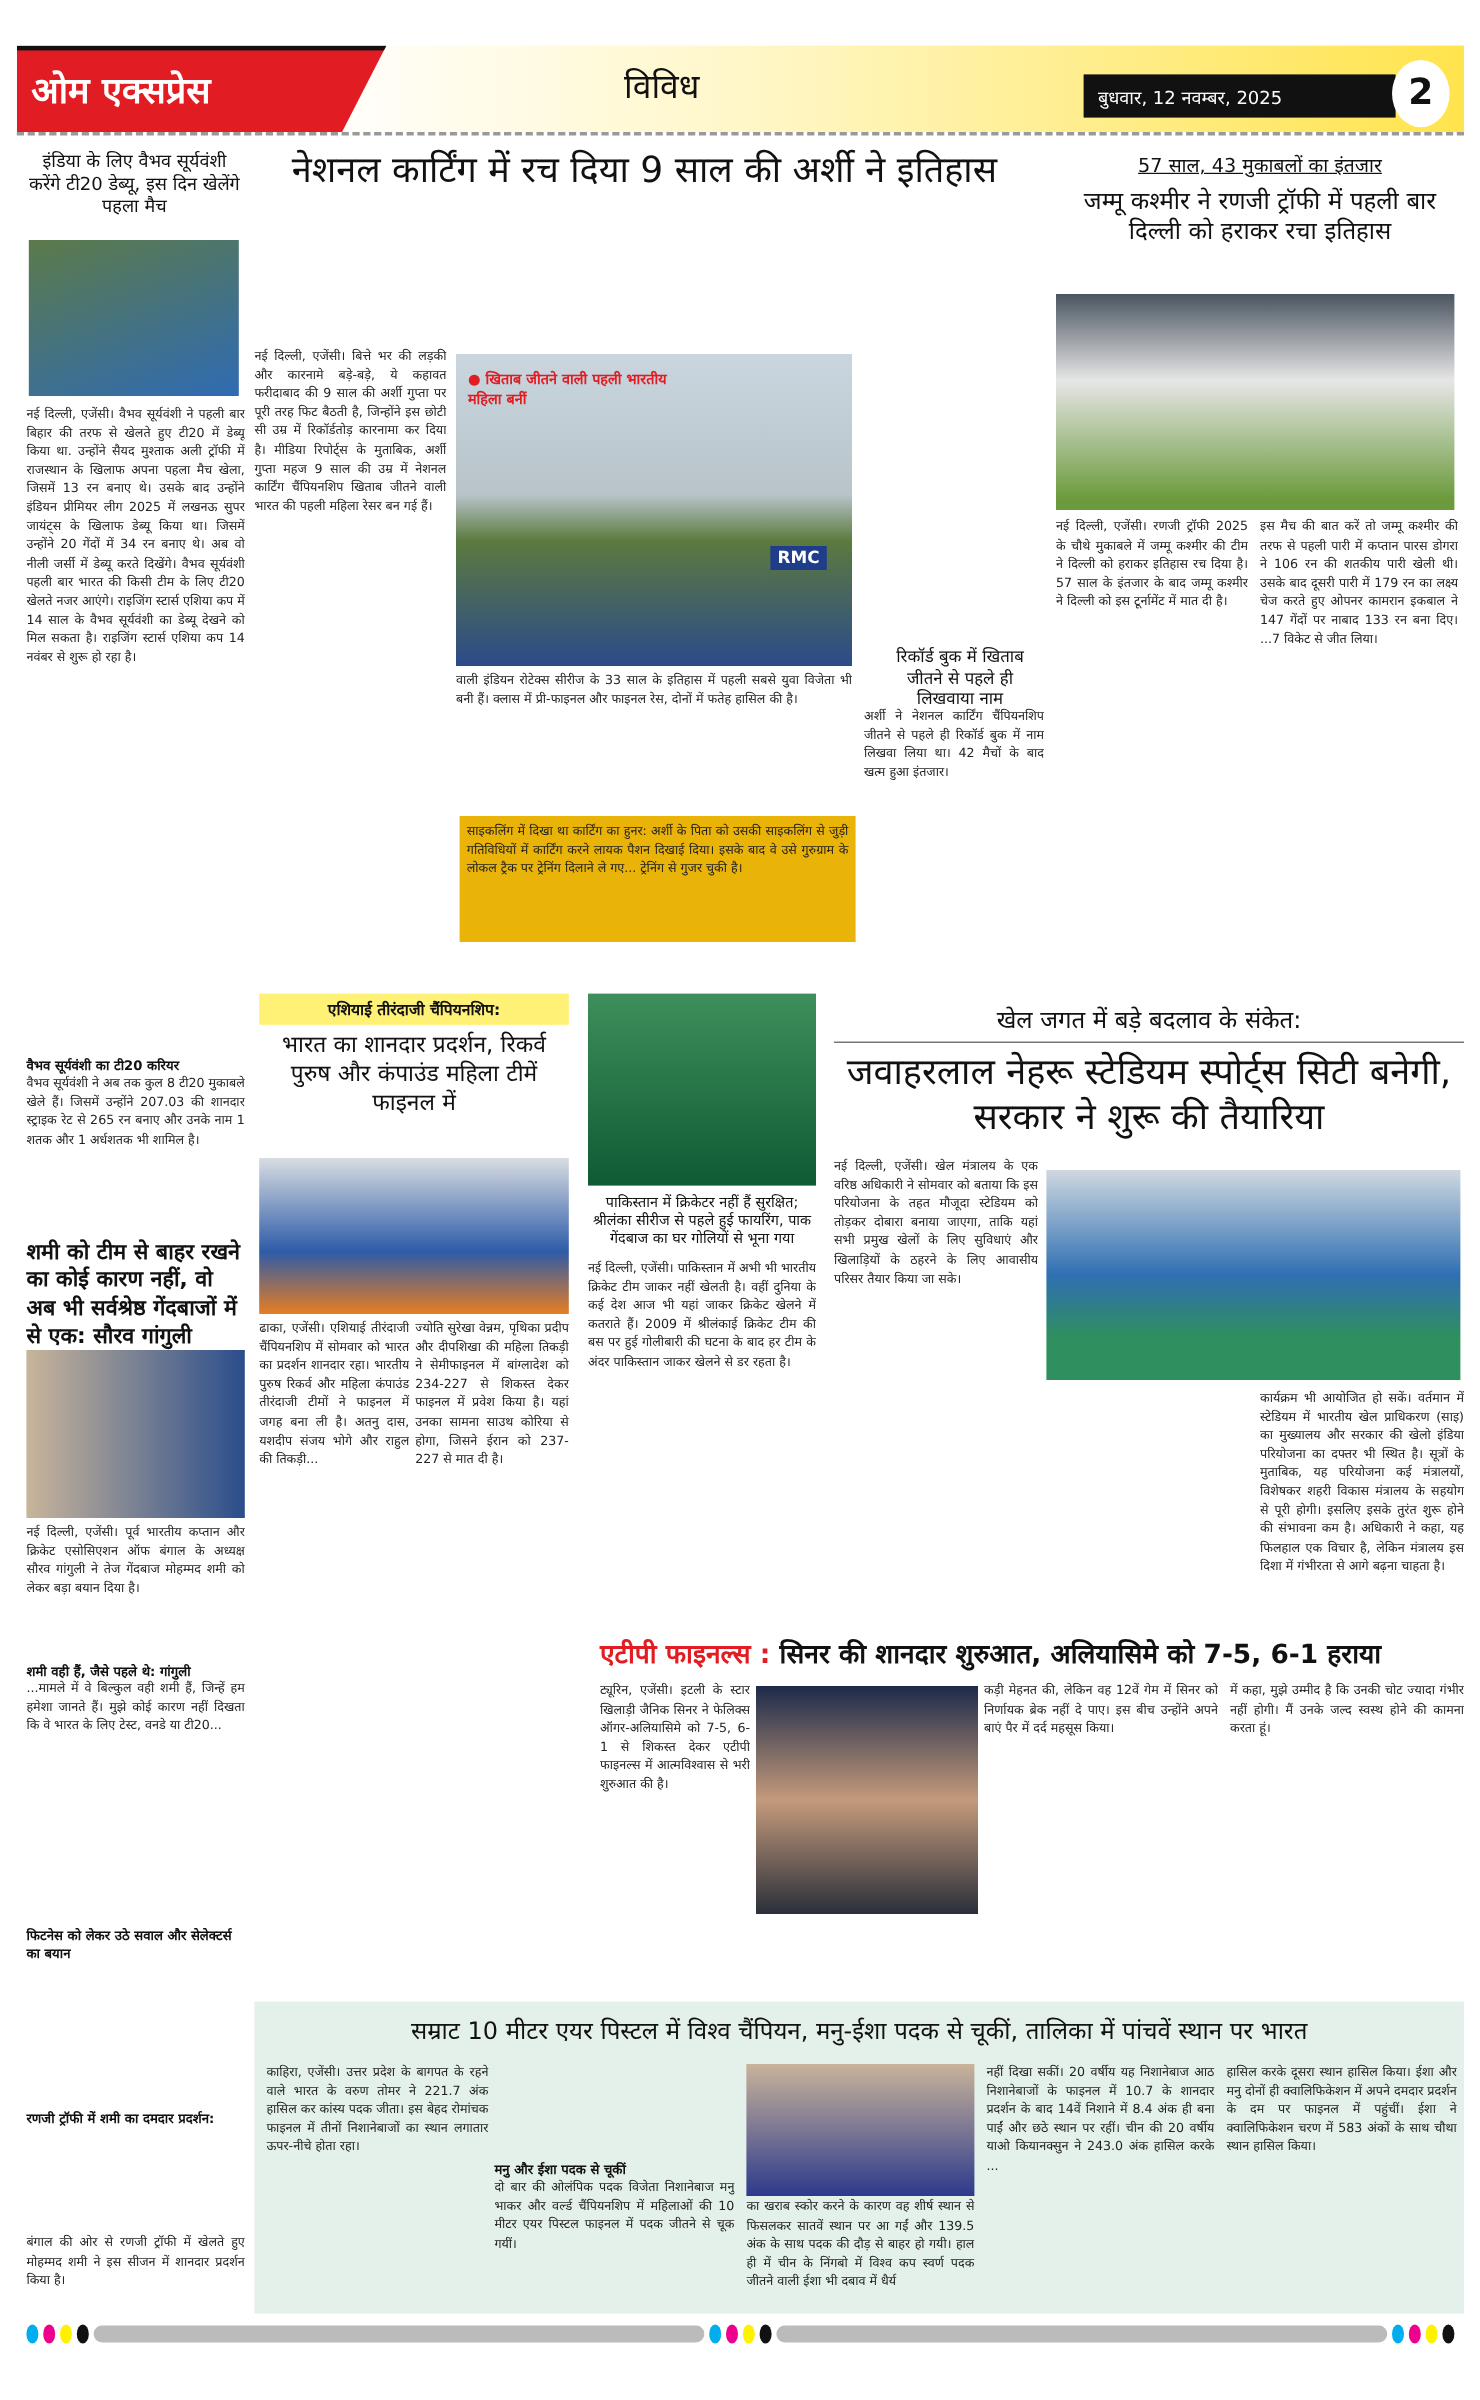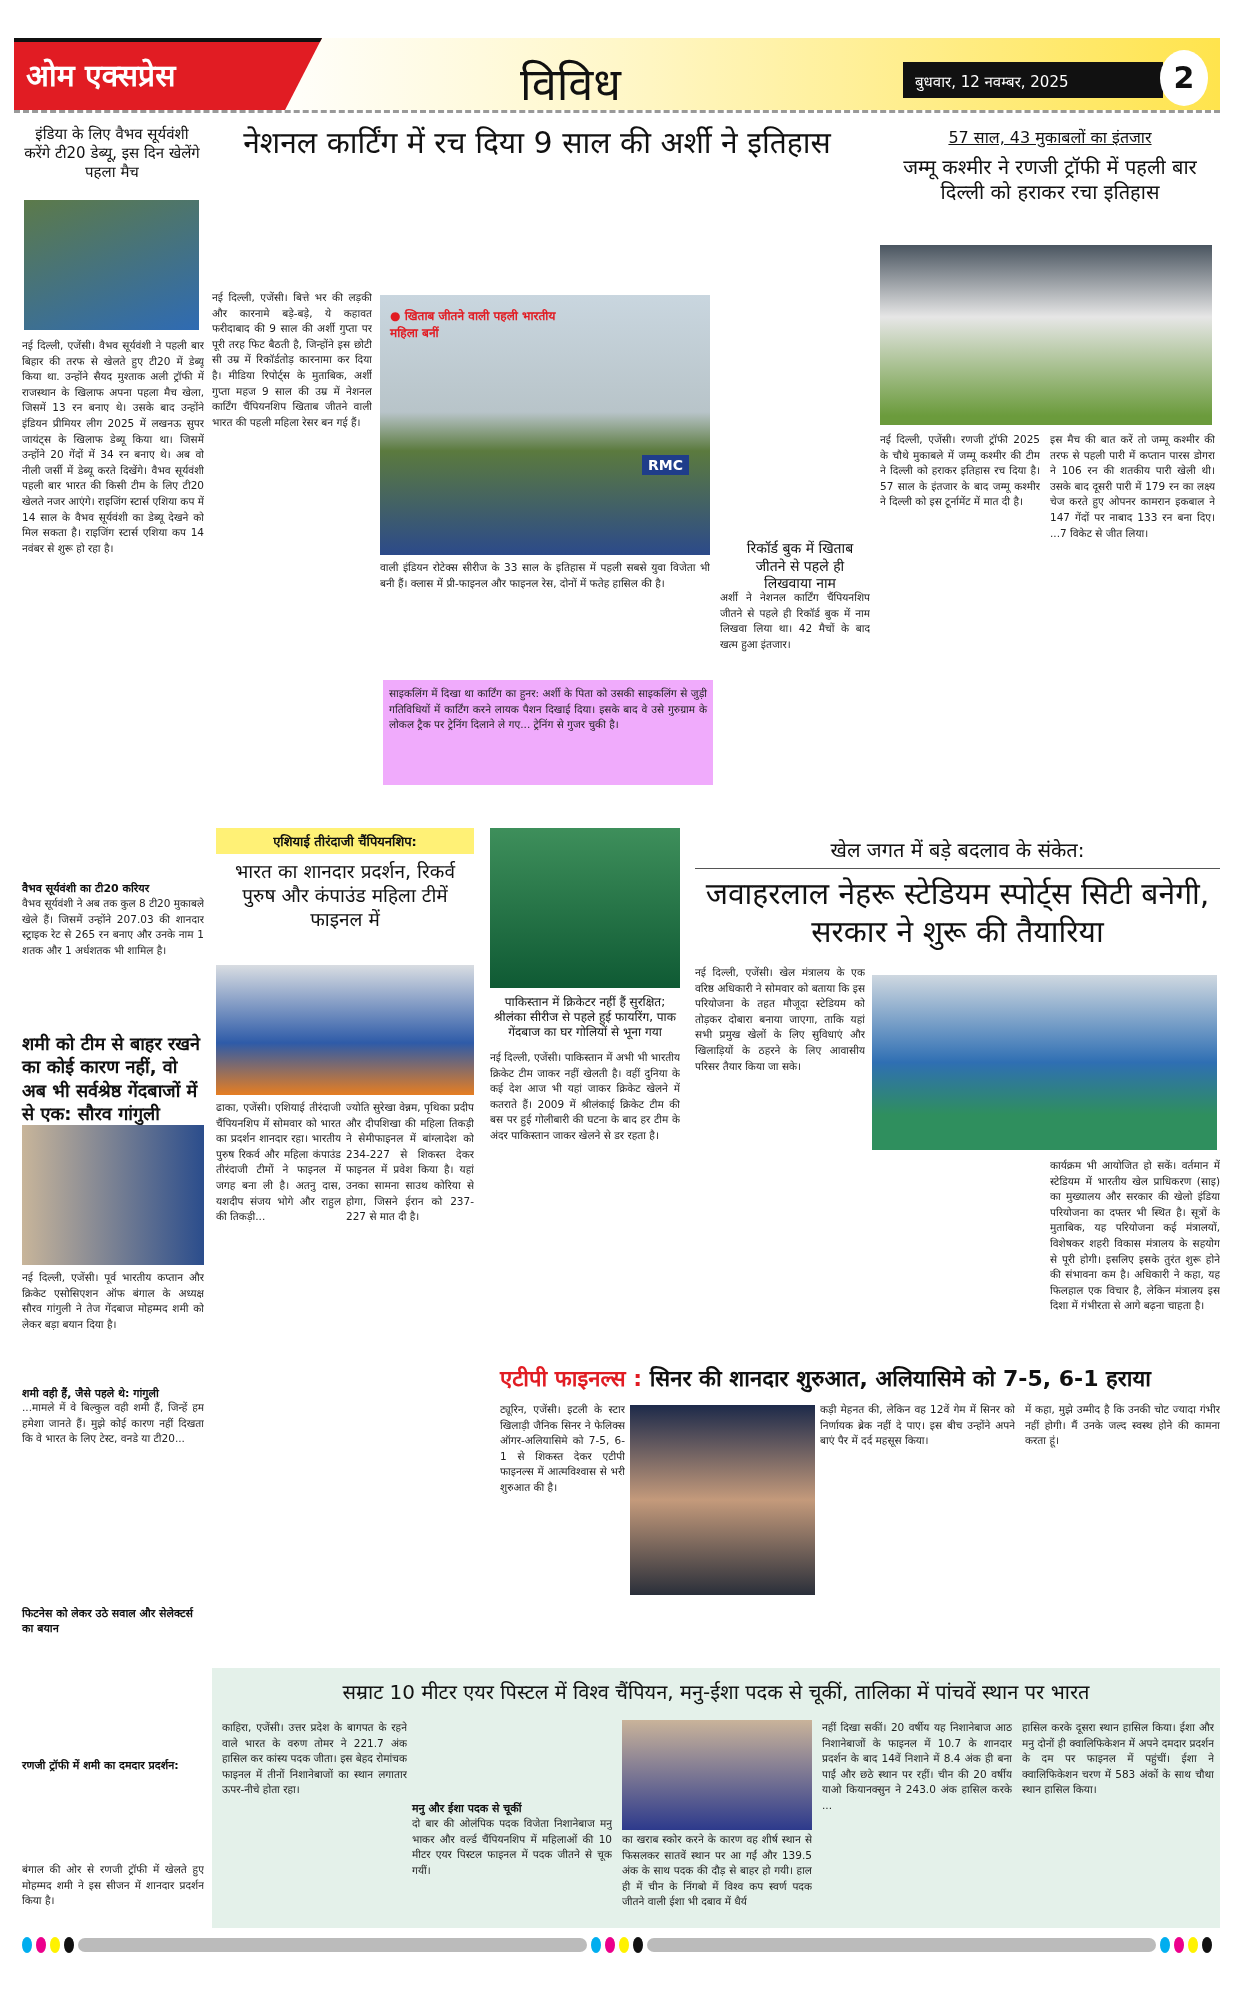--- a/index.html
+++ b/index.html
@@ -1,29 +1,29 @@
 <!DOCTYPE html>
 <html><head>
 <meta charset="utf-8">
 <style>
 *{box-sizing:border-box;margin:0;padding:0}
 body{width:1233px;height:2000px;background:#fff;font-family:"DejaVu Sans",sans-serif;color:#111;position:relative;overflow:hidden}
 .abs{position:absolute}
 .masthead{left:14px;top:38px;width:1206px;height:72px;background:linear-gradient(90deg,#fff 20%,#fff7c9 50%,#ffe44d 100%)}
 .logo{left:14px;top:38px;width:308px;height:72px;background:#e11c23;clip-path:polygon(0 0,100% 0,88% 100%,0 100%);color:#fff;font-size:30px;font-weight:bold;padding:12px 12px;border-top:4px solid #111}
-.section-title{left:520px;top:52px;font-size:45px;color:#111}
+.section-title{left:520px;top:52px;font-size:28px;color:#111}
 .datebox{left:903px;top:62px;width:260px;height:36px;background:#111;color:#fff;font-size:15px;padding:9px 12px}
 .pagenum{left:1160px;top:50px;width:48px;height:56px;border-radius:50%;background:#fff;font-size:30px;font-weight:bold;text-align:center;line-height:56px}
 .dashline{left:14px;top:110px;width:1206px;border-top:3px dashed #999}
 .h-side{font-weight:normal;text-align:center;line-height:1.25}
 .body-text{font-size:10.5px;line-height:15.6px;text-align:justify;color:#222}
 .photo{background:#999}
 .caption{font-weight:bold}
 .yellow-tag{background:#fff176;text-align:center;font-weight:bold}
-.blue-box{background:#f0abfc}
+.blue-box{background:#eab308}
 .green-box{background:#e4f1ea}
 .rule{border-top:1px solid #555}
 .cmyk{width:10px;height:16px;border-radius:50%;display:inline-block}
 .bar{height:14px;background:#bbb;border-radius:7px}
 </style>
 </head>
 <body>
 
 <div class="abs masthead"></div>
 <div class="abs logo">ओम एक्सप्रेस</div>

